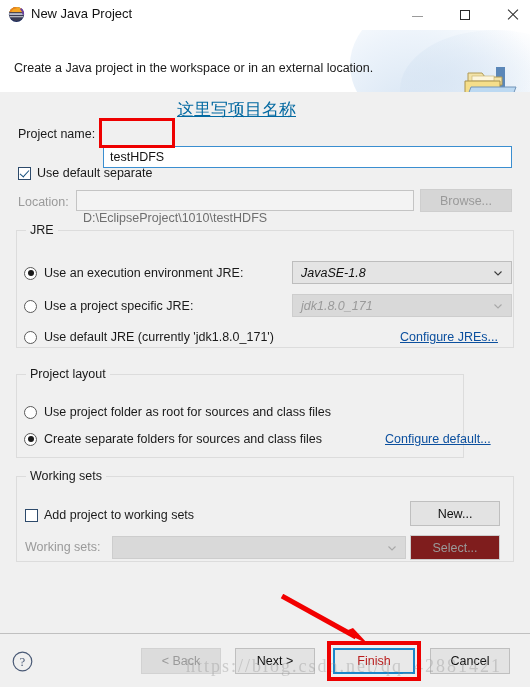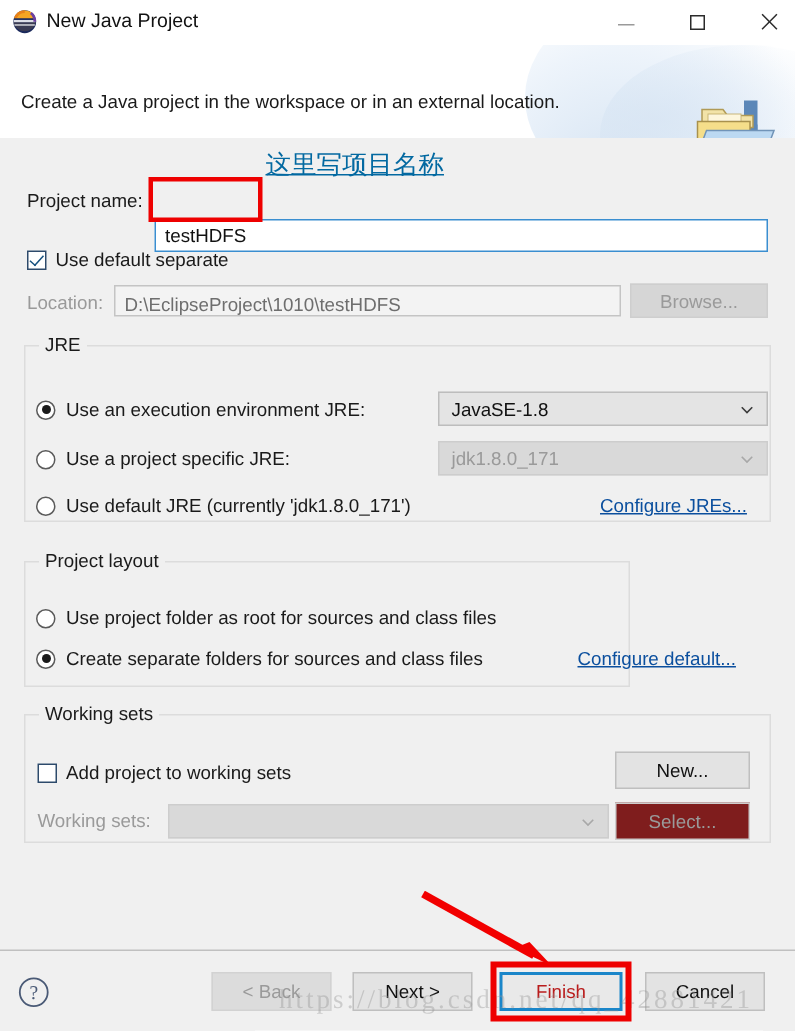--- a/index.html
+++ b/index.html
@@ -194,21 +194,21 @@
   .input-location {
     position: absolute;
     left: 76px; top: 190px;
     width: 338px; height: 21px;
     background: #f3f3f3;
     border: 1px solid #c4c4c4;
     box-sizing: border-box;
   }
   .input-location-text {
     position: absolute;
-    left: 6px; top: 5px;
+    left: 6px; top: 20px;
     font-size: 12.5px;
     color: #6e6e6e;
   }
   .btn-browse {
     position: absolute;
     left: 420px; top: 189px;
     width: 92px; height: 23px;
     background: #d6d6d6;
     border: 1px solid #cecece;
     box-sizing: border-box;
@@ -226,21 +226,21 @@
   }
   .group-title {
     position: absolute;
     top: -8px; left: 9px;
     background: #f0f0f0;
     padding: 0 4px;
     font-size: 12.5px;
     color: #1a1a1a;
   }
   .group-jre { left: 16px; top: 230px; width: 498px; height: 118px; }
-  .group-layout { left: 16px; top: 374px; width: 404px; height: 84px; }
+  .group-layout { left: 16px; top: 374px; width: 448px; height: 84px; }
   .group-ws { left: 16px; top: 476px; width: 498px; height: 86px; }
 
   .radio {
     width: 13px; height: 13px;
     border: 1px solid #5a5a5a;
     border-radius: 50%;
     background: #fff;
     box-sizing: border-box;
     position: relative;
     flex: none;
@@ -266,20 +266,21 @@
 
   .r-jre1 { left: 24px; top: 266px; }
   .r-jre2 { left: 24px; top: 299px; }
   .r-jre3 { left: 24px; top: 330px; }
 
   .combo {
     position: absolute;
     box-sizing: border-box;
     border: 1px solid #bdbdbd;
     background: #e4e4e4;
+    font-style: italic;
   }
   .combo-text {
     position: absolute;
     left: 8px; top: 4px;
     font-size: 12.5px;
   }
   .combo-arrow {
     position: absolute;
     right: 9px; top: 9px;
     width: 8px; height: 5px;

